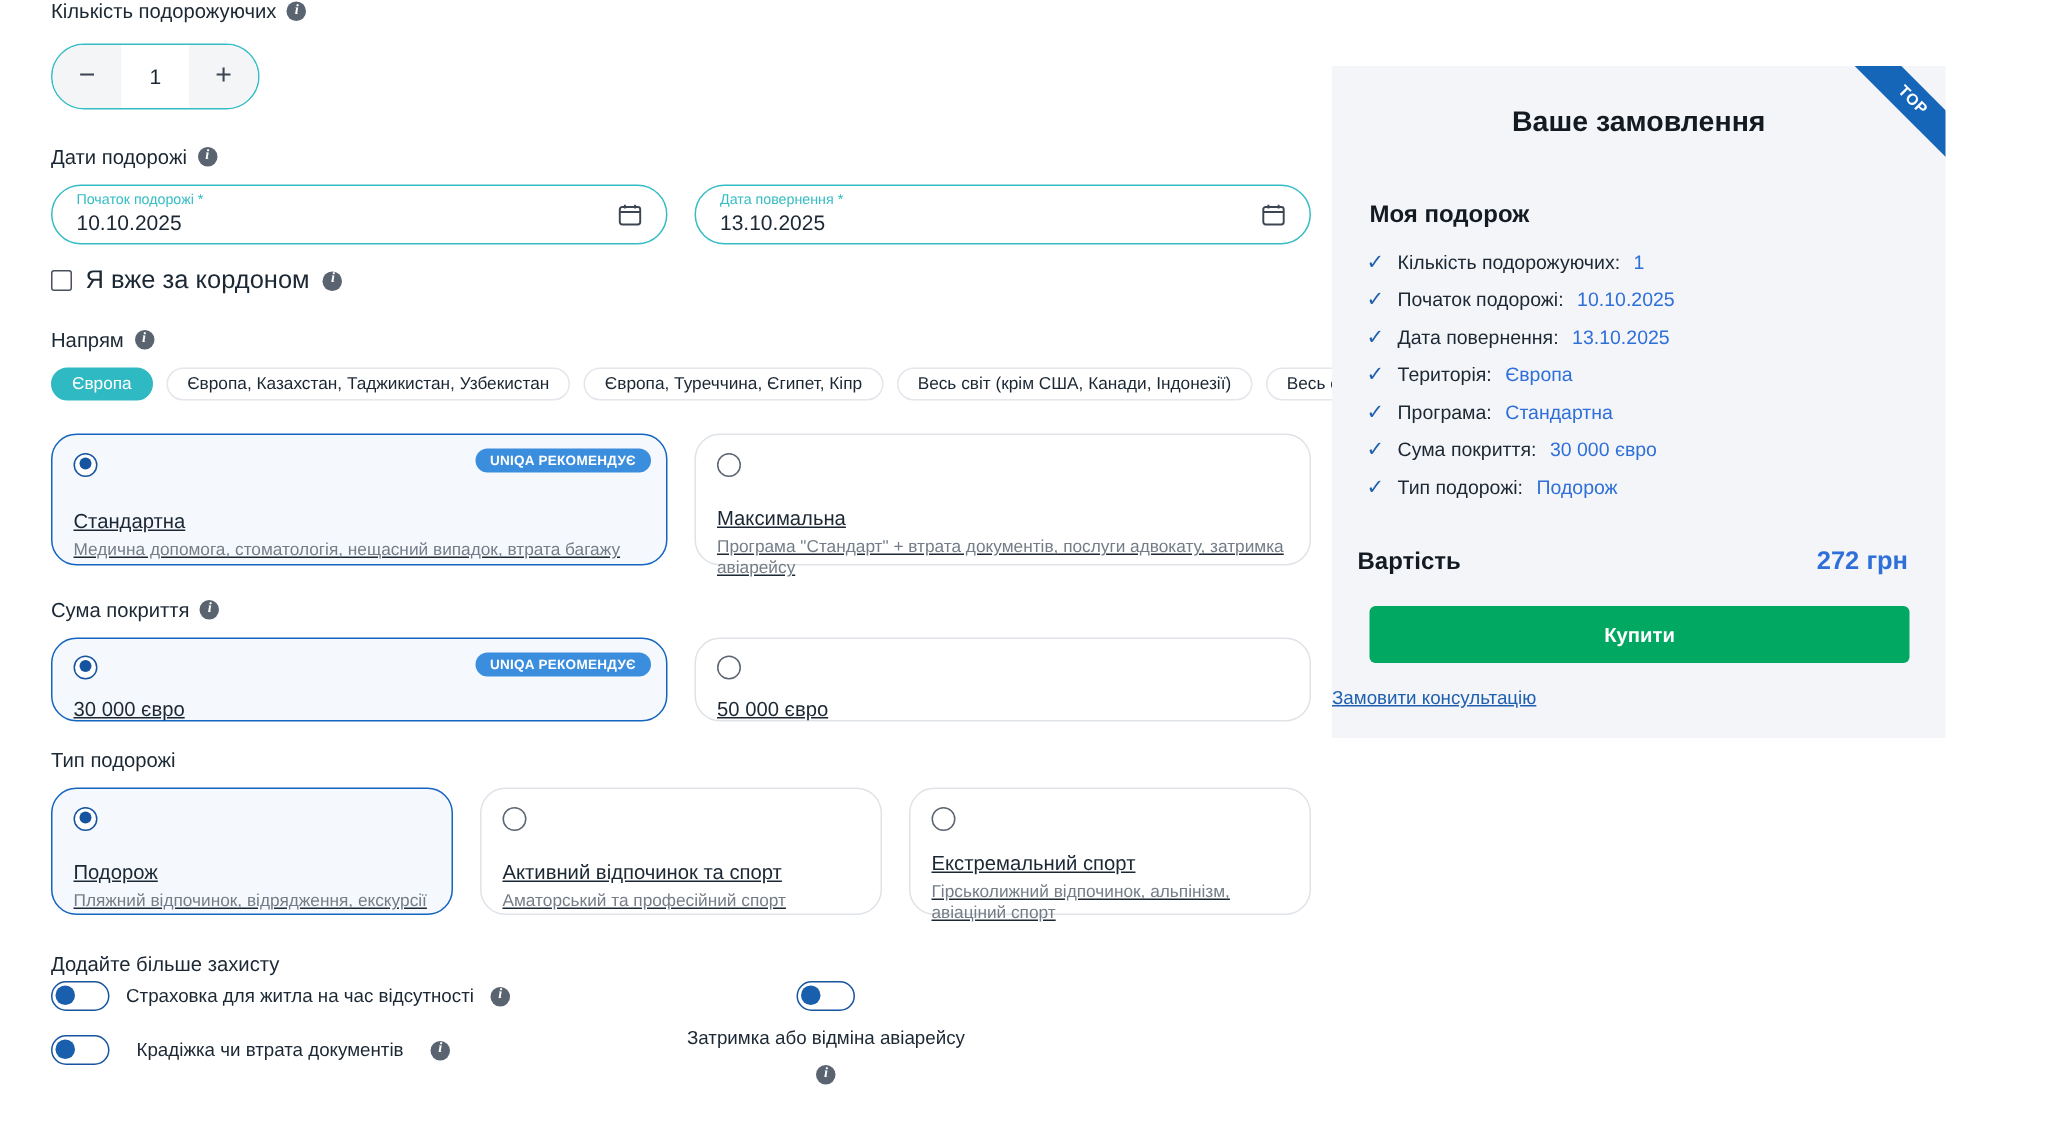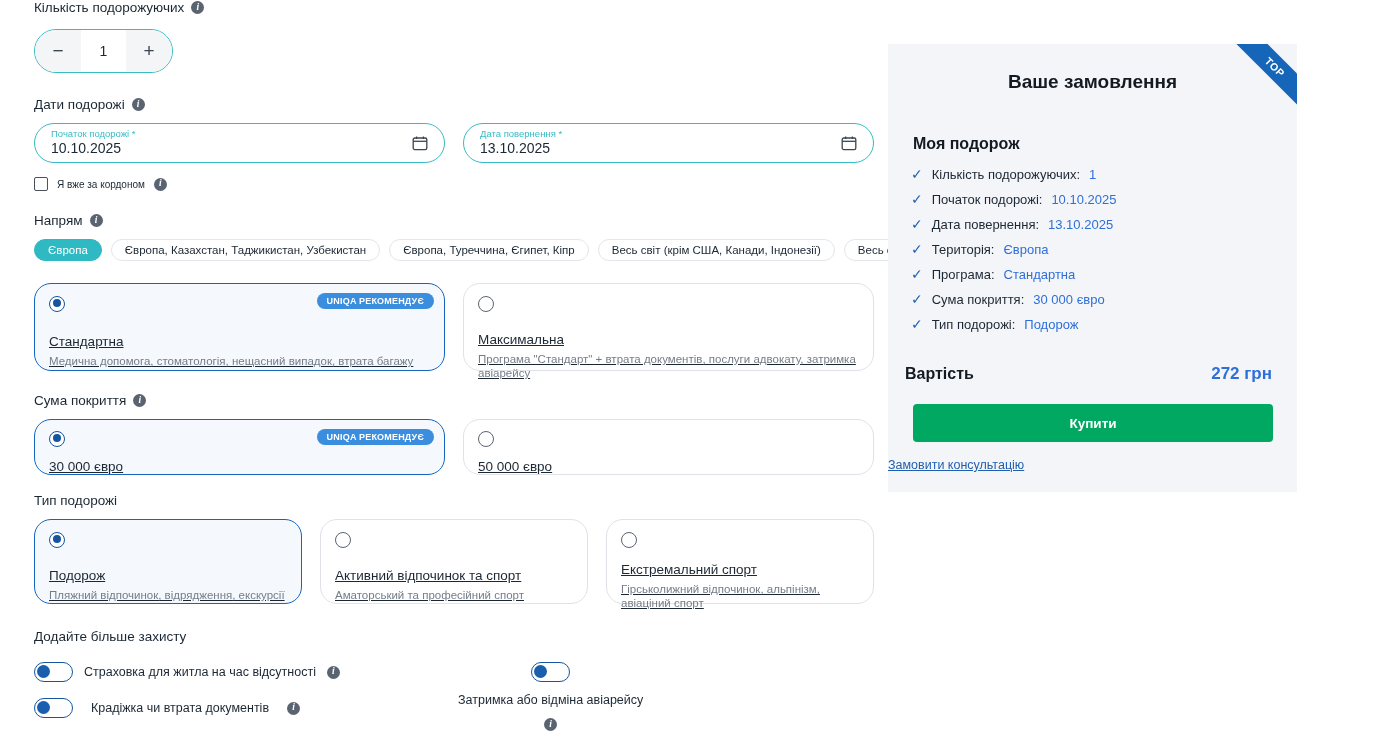--- a/index.html
+++ b/index.html
@@ -65,21 +65,21 @@
     width:16px; height:16px;
   }
   .cal-icon svg { display:block; }
 
   
   .check-row { margin-top:14px; display:flex; align-items:center; gap:9px; }
   .checkbox {
     width:14px; height:14px; border:1.6px solid #48515c; border-radius:2px;
     background:#ffffff;
   }
-  .check-label { font-size:10px; color:#1b2733; }
+  .check-label { font-size:17px; color:#1b2733; }
 
   
   .dir-label { margin-top:22px; }
   .chips { margin-top:11px; display:flex; gap:9px; align-items:center; }
   .chip {
     height:22px; border-radius:12px;
     display:flex; align-items:center; padding:0 13px;
     font-size:11.5px; white-space:nowrap;
     border:1px solid #e3e6ea; background:#ffffff; color:#1b2733;
     cursor:pointer;
@@ -131,21 +131,21 @@
   
   .type-label { margin-top:18px; }
   .types { margin-top:11px; }
   .types .card { width:270px; height:85px; }
   .types .card-title { margin-top:20px; }
   .types .card-desc { margin-top:5px; }
   .types .card.c3 .card-title { margin-top:14px; }
 
   
   .extras-label { margin-top:25px; }
-  .extras { margin-top:18px; position:relative; height:62px; }
+  .extras { margin-top:4px; position:relative; height:62px; }
   .switch-row { display:flex; align-items:center; gap:11px; position:absolute; }
   .switch {
     width:39px; height:20px; border-radius:11px;
     border:1.4px solid #16549f; background:#ffffff;
     position:relative; cursor:pointer; flex:0 0 auto;
   }
   .switch .knob {
     position:absolute; left:2px; top:2px;
     width:13px; height:13px; border-radius:50%; background:#1a5fad;
   }

